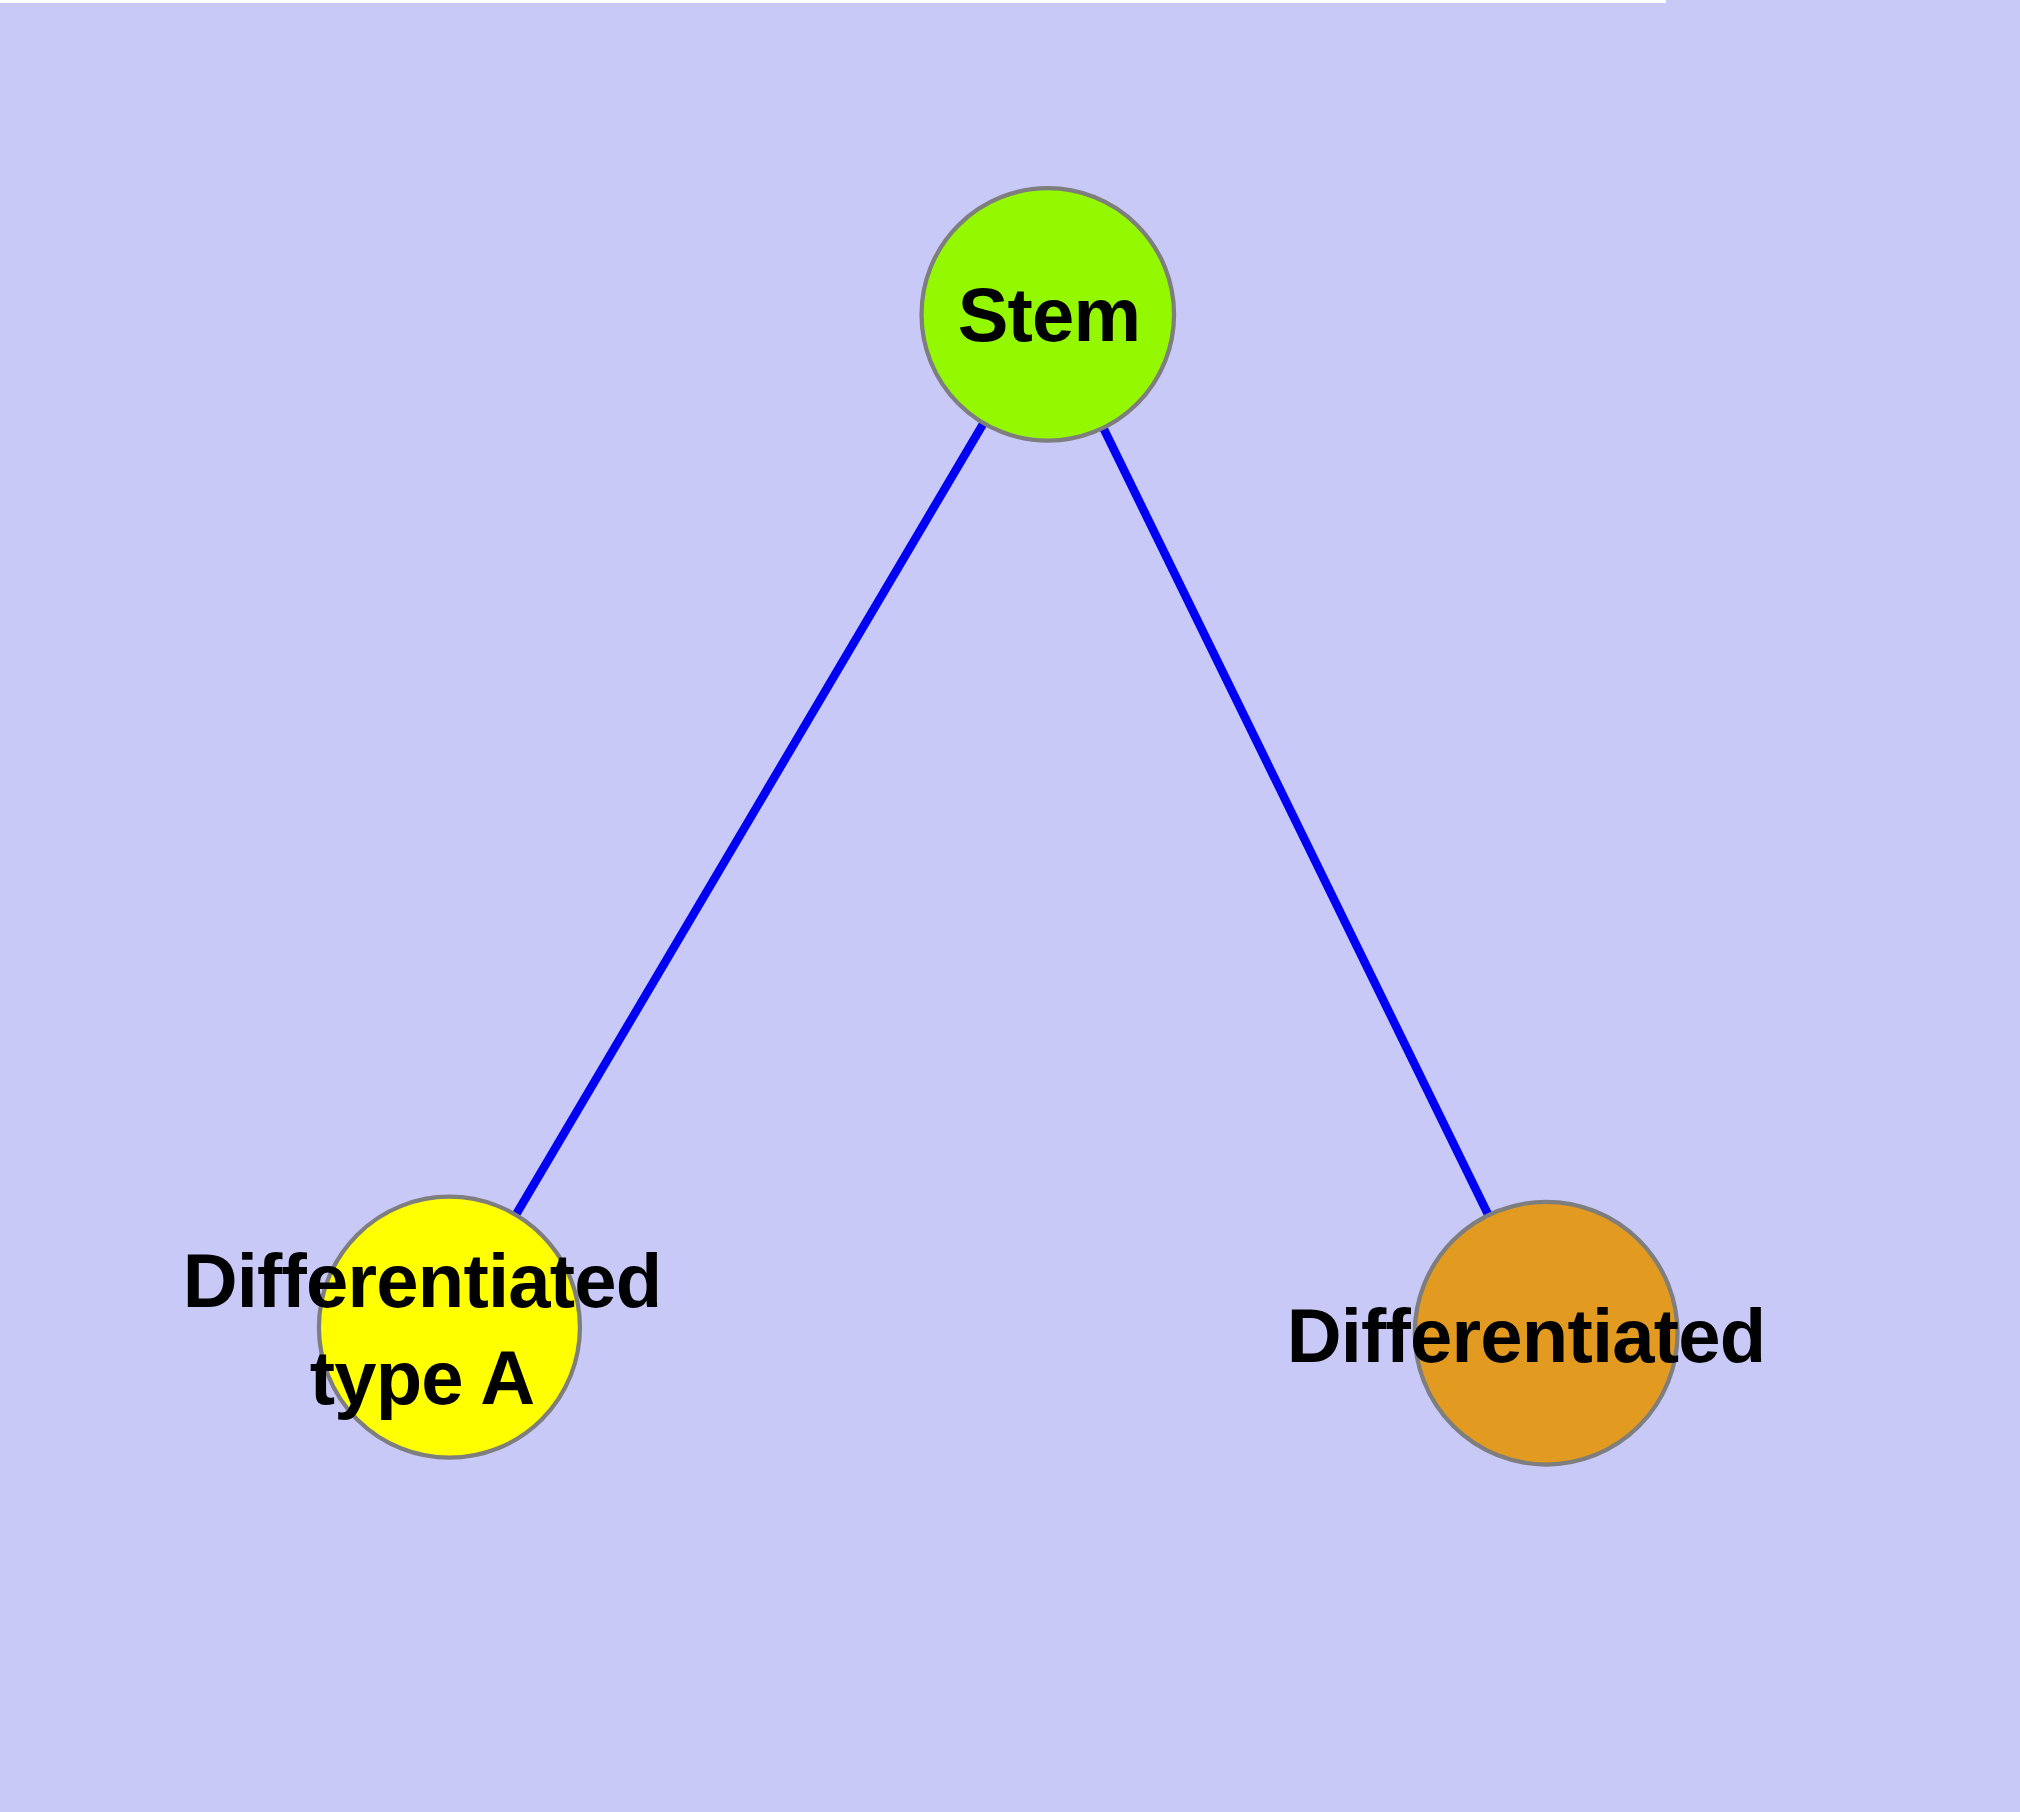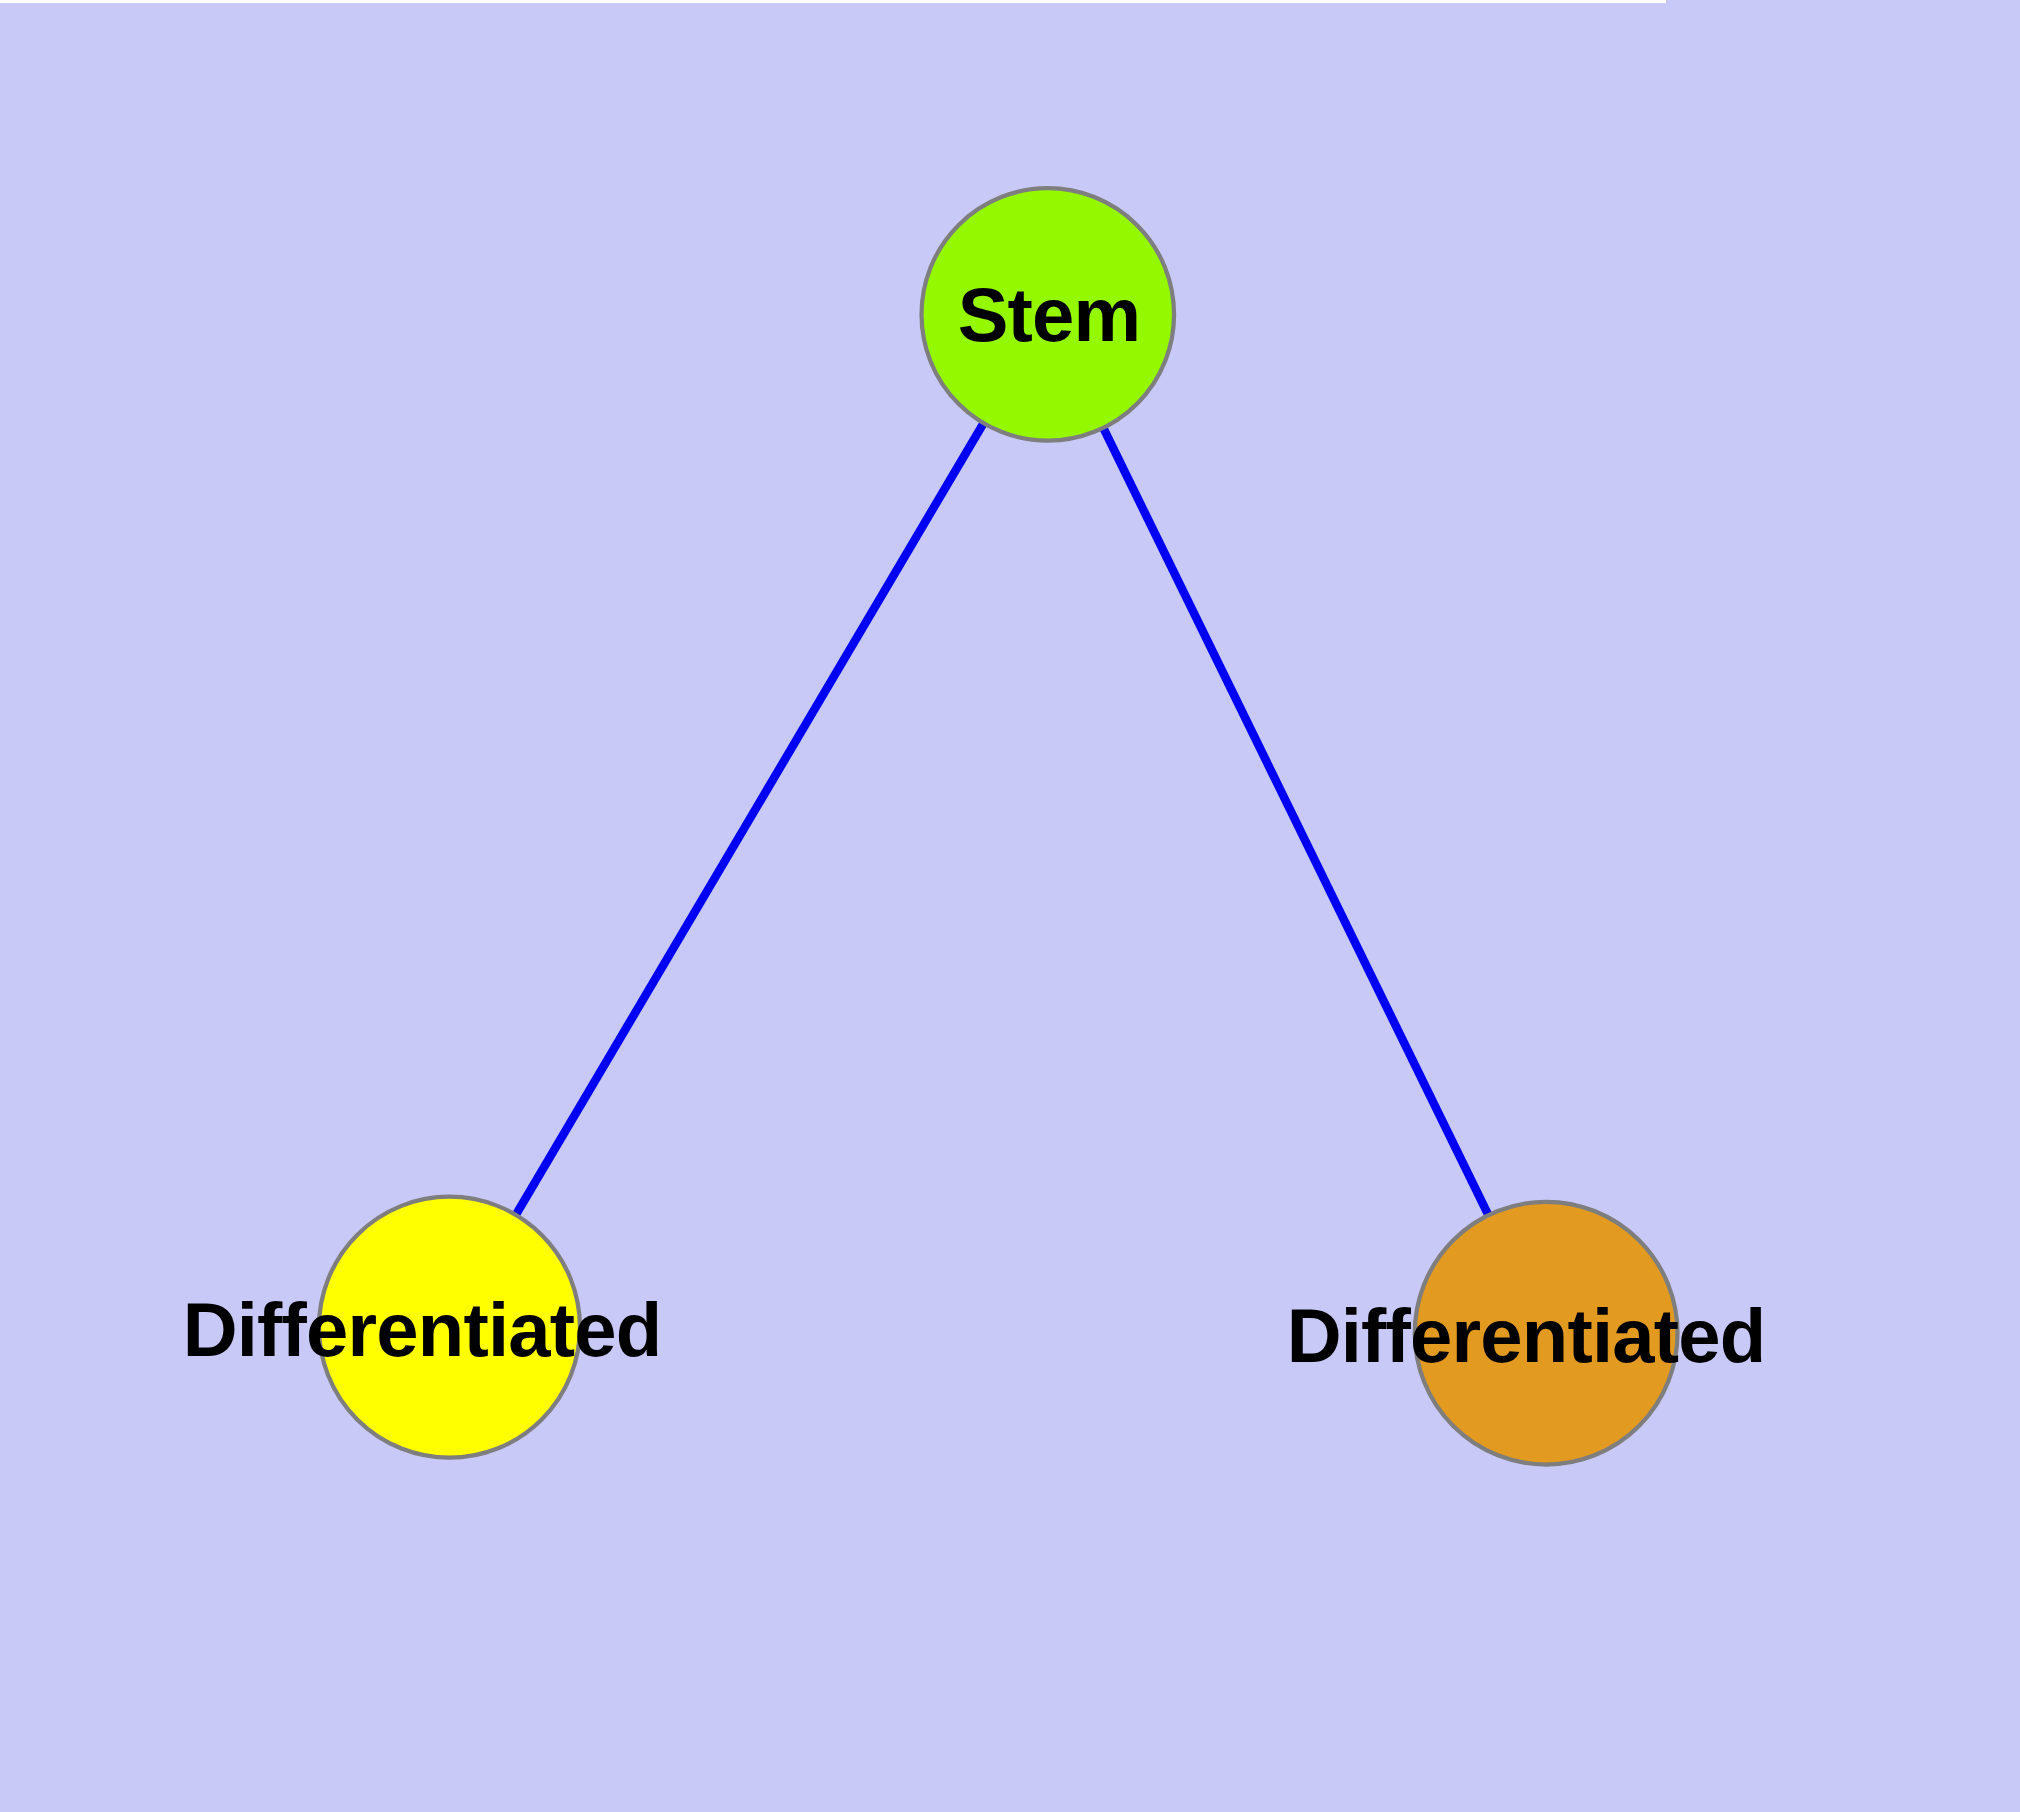--- a/index.html
+++ b/index.html
@@ -66,20 +66,21 @@
     <circle class="node" cx="530" cy="1566" r="154" fill="#FFFF00" stroke="#7E7E7E"></circle>
     <circle class="node" cx="1824" cy="1573" r="155" fill="#E39A20" stroke="#7E7E7E"></circle>
   </svg>
 
   <div class="label" style="left: 1049px; top: 314px; color: rgb(0, 0, 0);">
     <span class="line">Stem</span>
   </div>
 
   <div class="label" style="left: 422px; top: 1329px; color: rgb(0, 0, 0);">
     <span class="line">Differentiated</span>
+    <span class="line">type A</span>
   </div>
 
   <div class="label" style="left: 1526px; top: 1335px; color: rgb(0, 0, 0);">
     <span class="line">Differentiated</span>
   </div>
 
 </div>
 
 
 </body></html>

